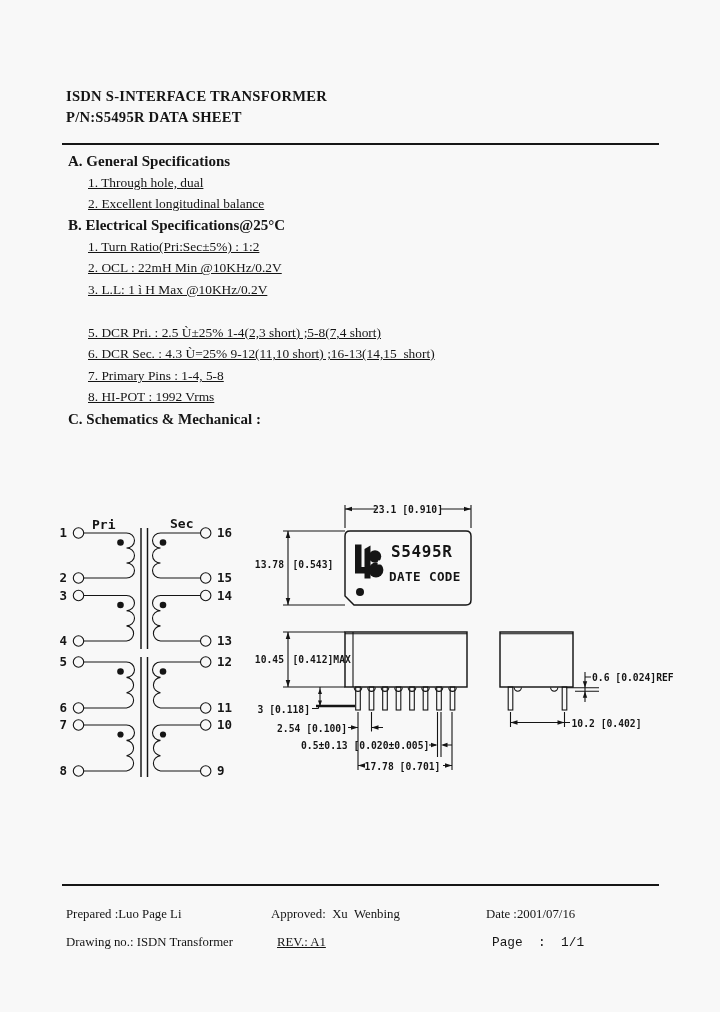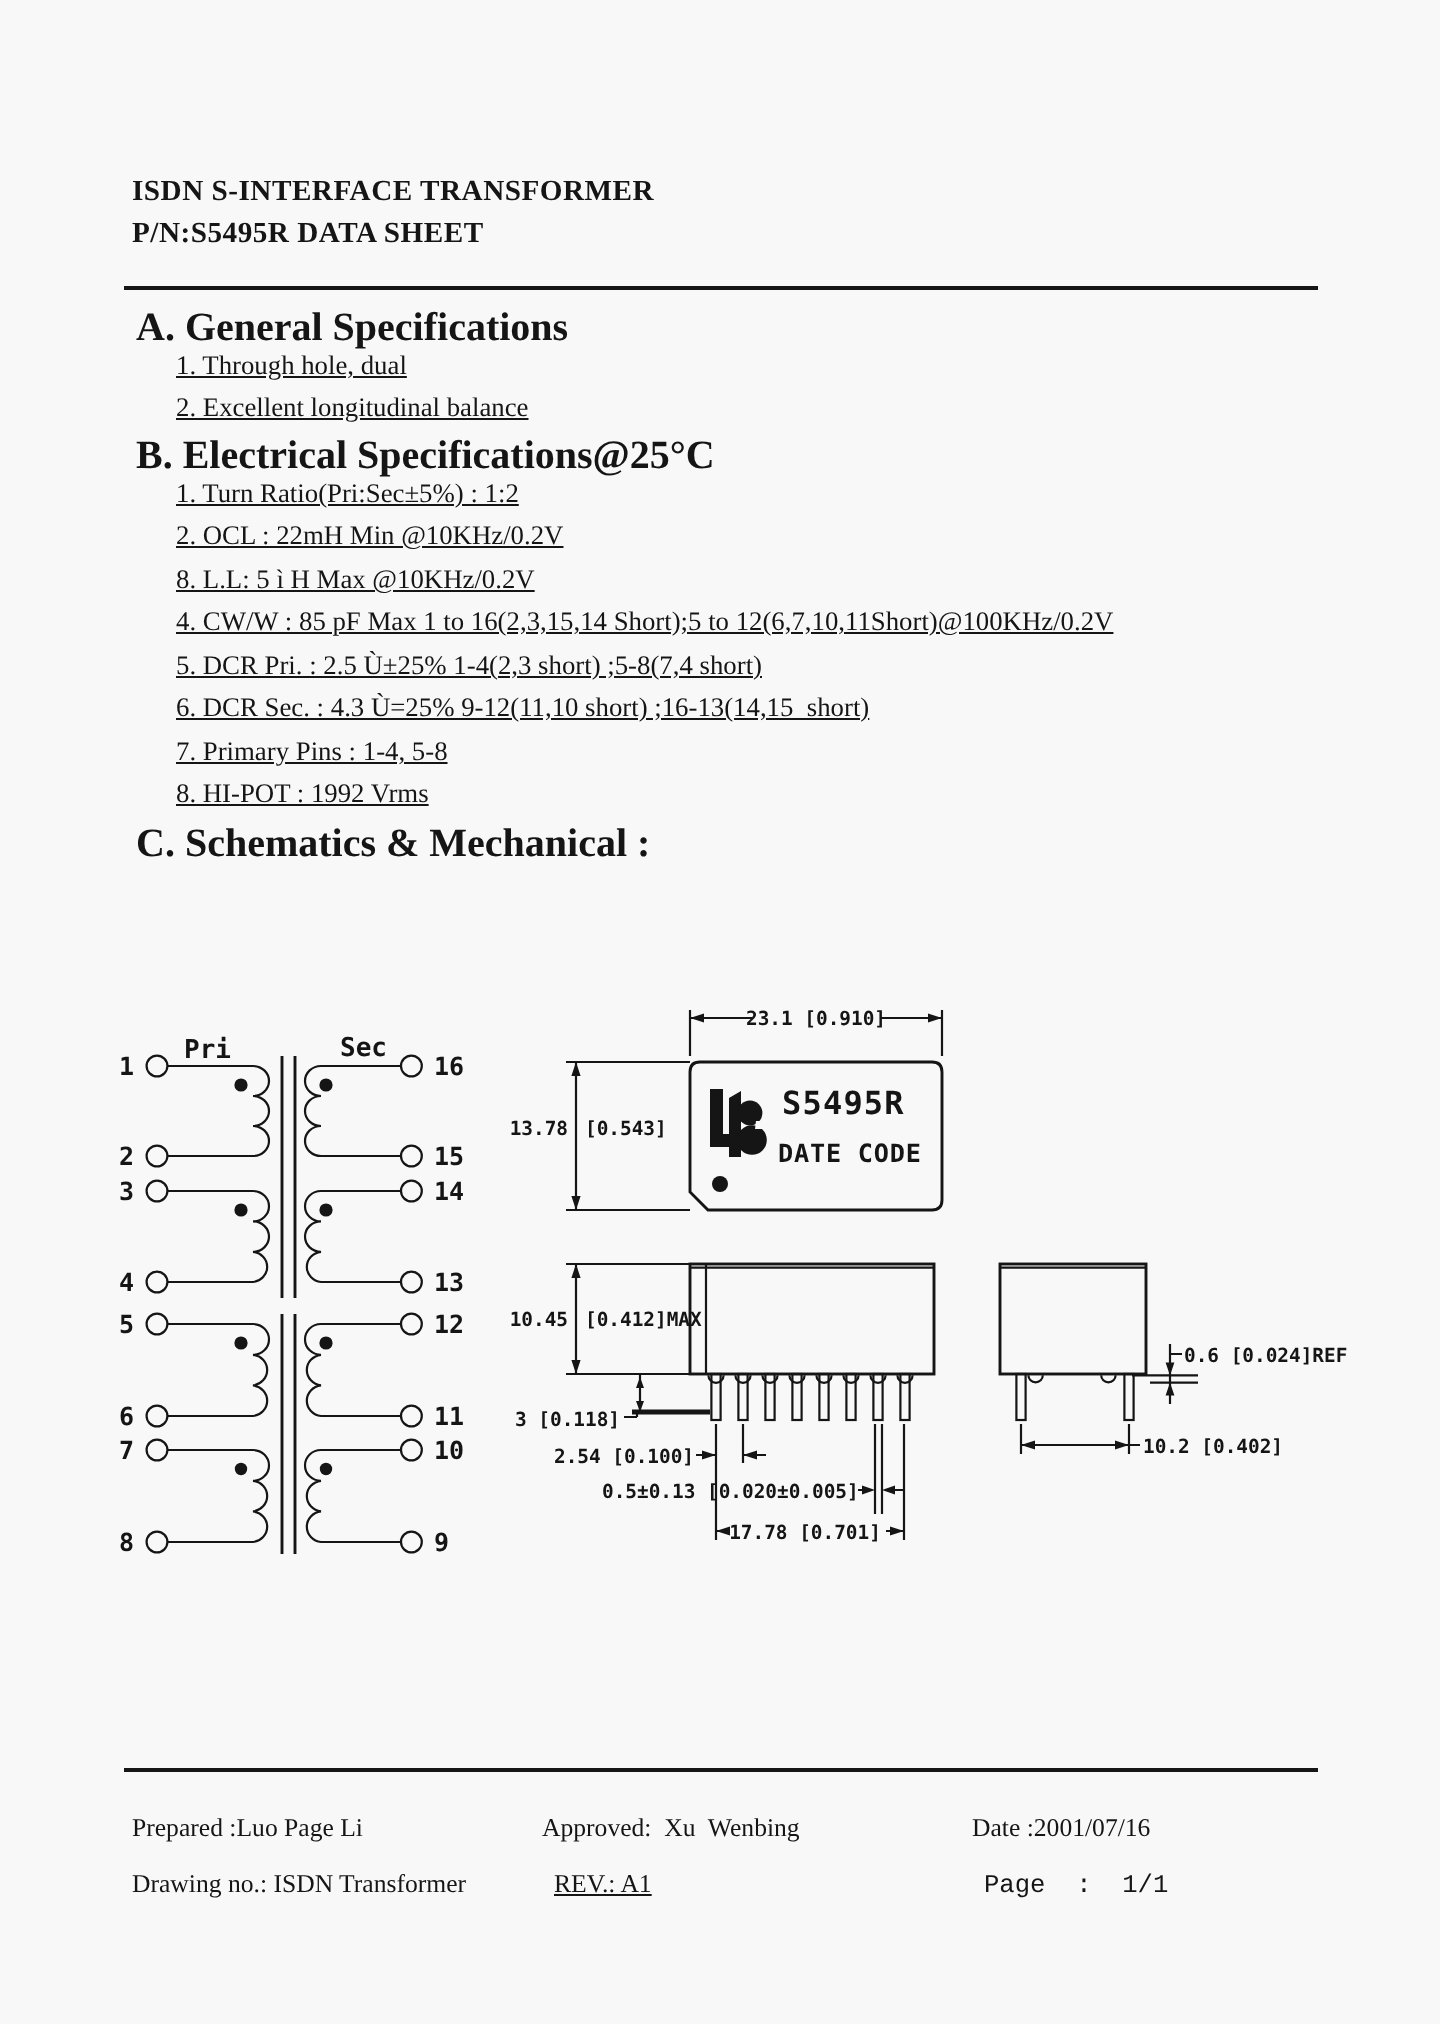--- a/index.html
+++ b/index.html
@@ -1,20 +1,20 @@
 <!DOCTYPE html>
 <html><head>
 <meta charset="utf-8">
 <style>
   html,body{margin:0;padding:0;background:#e8e8e8;}
   .page{position:relative;width:720px;height:1012px;background:#f8f8f8;color:#151515;
         font-family:"Liberation Serif",serif;overflow:hidden;}
   .abs{position:absolute;white-space:pre;text-align:right;}
   .title{font-weight:bold;font-size:14.6px;letter-spacing:.25px;}
-  .shead{font-weight:bold;font-size:20px;}
+  .shead{font-weight:bold;font-size:15px;}
   .item{font-size:13.4px;text-decoration:underline;}
   .rule{position:absolute;left:62px;width:597px;height:1.6px;background:#161616;}
   .fcell{position:absolute;font-size:12.8px;white-space:pre;}
   .draw{position:absolute;left:0;top:0;width:720px;height:1012px;}
   .draw text{font-family:"DejaVu Sans Mono",monospace;fill:#151515;}
   .dim{font-size:9.7px;font-weight:bold;}
   .pinno{font-size:12.5px;font-weight:bold;}
   .plabel{font-size:13px;font-weight:bold;}
   .pn{font-size:16px;font-weight:bold;letter-spacing:.6px;}
   .dc{font-size:12.6px;font-weight:bold;letter-spacing:.4px;}
@@ -32,22 +32,21 @@
   <div class="abs title" style="left:66px;top:109px;">P/N:S5495R DATA SHEET</div>
   <div class="rule" style="top:143px;"></div>
 
   <div class="abs shead" style="left:68px;top:153px;">A. General Specifications</div>
   <div class="abs item" style="left:88px;top:175px;">1. Through hole, dual</div>
   <div class="abs item" style="left:88px;top:196px;">2. Excellent longitudinal balance</div>
 
   <div class="abs shead" style="left:68px;top:217px;">B. Electrical Specifications@25°C</div>
   <div class="abs item" style="left:88px;top:239px;">1. Turn Ratio(Pri:Sec±5%) : 1:2</div>
   <div class="abs item" style="left:88px;top:260px;">2. OCL : 22mH Min @10KHz/0.2V</div>
-  <div class="abs item" style="left:88px;top:282px;">8. L.L: 5 ì H Max @10KHz/0.2V</div>
-  <div class="abs item" style="left:88px;top:303px;">4. CW/W : 85 pF Max 1 to 16(2,3,15,14 Short);5 to 12(6,7,10,11Short)@100KHz/0.2V</div>
+  <div class="abs item" style="left:88px;top:282px;">3. L.L: 1 ì H Max @10KHz/0.2V</div>
   <div class="abs item" style="left:88px;top:325px;">5. DCR Pri. : 2.5 Ù±25% 1-4(2,3 short) ;5-8(7,4 short)</div>
   <div class="abs item" style="left:88px;top:346px;">6. DCR Sec. : 4.3 Ù=25% 9-12(11,10 short) ;16-13(14,15  short)</div>
   <div class="abs item" style="left:88px;top:368px;">7. Primary Pins : 1-4, 5-8</div>
   <div class="abs item" style="left:88px;top:389px;">8. HI-POT : 1992 Vrms</div>
 
   <div class="abs shead" style="left:68px;top:411px;">C. Schematics &amp; Mechanical :</div>
 
   <svg class="draw" viewBox="0 0 720 1012">
 
     <g>

